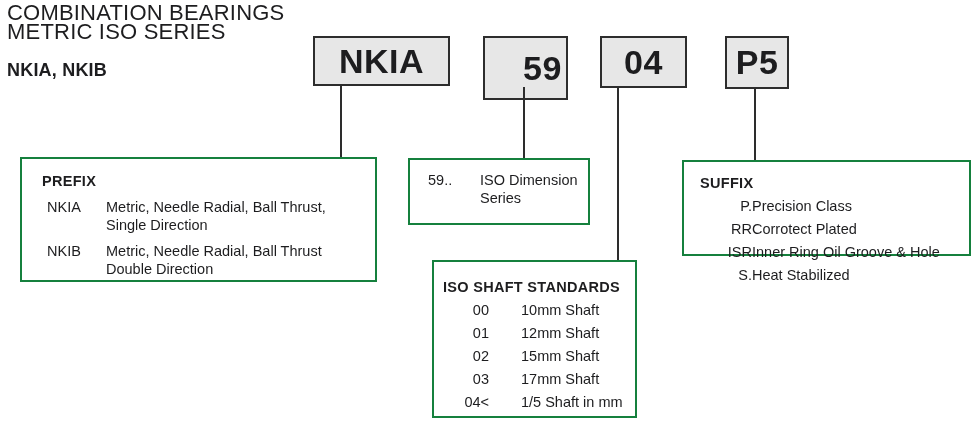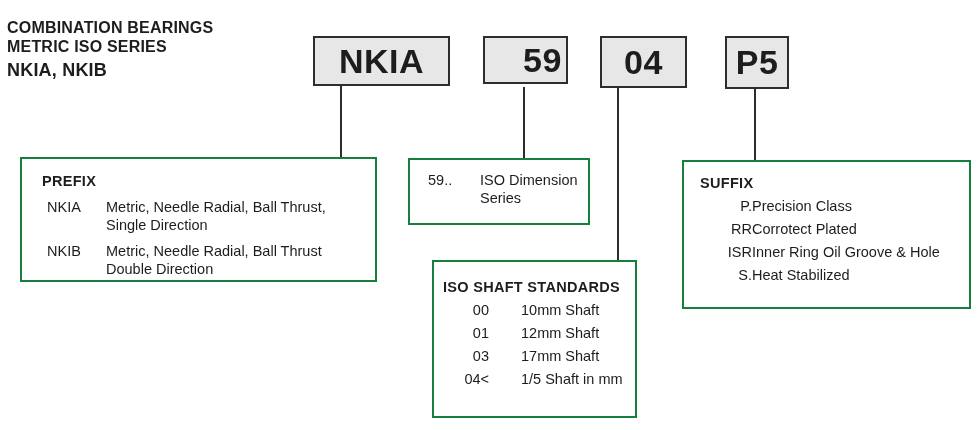--- a/index.html
+++ b/index.html
@@ -5,48 +5,48 @@
   html,body{margin:0;padding:0;background:#ffffff;}
   #canvas{
     position:relative;
     width:978px;height:430px;
     background:#ffffff;
     font-family:"Liberation Sans","DejaVu Sans",sans-serif;
     color:#1d1d1f;
     overflow:hidden;
   }
   
-  .hdr{position:absolute;left:7px;top:18px;font-size:16px;font-weight:bold;line-height:19px;letter-spacing:.2px;}
+  .hdr{position:absolute;left:7px;top:3px;font-size:22px;font-weight:normal;line-height:19px;letter-spacing:.2px;}
   .models{position:absolute;left:7px;top:60px;font-size:18px;font-weight:bold;letter-spacing:.2px;}
   
   .codebox{
     position:absolute;top:36px;height:50px;
     background:#e7e7e7;border:2px solid #2d2d2d;
     display:flex;align-items:center;justify-content:center;
     font-size:34px;font-weight:bold;letter-spacing:.5px;
     box-sizing:border-box;
   }
   #seg-nkia{left:313px;width:137px;}
-  #seg-59{left:483px;width:85px;height:48px;padding-left:34px;}
+  #seg-59{left:483px;width:85px;height:64px;padding-left:34px;}
   #seg-04{left:600px;width:87px;height:52px;}
   #seg-p5{left:725px;width:64px;height:53px;}
   
   .conn{position:absolute;width:2px;background:#2d2d2d;}
   #conn-nkia{left:340px;top:85px;height:73px;}
   #conn-59{left:523px;top:87px;height:72px;}
   #conn-04{left:617px;top:87px;height:174px;}
   #conn-p5{left:754px;top:88px;height:73px;}
   
   .panel{
     position:absolute;background:#ffffff;border:2px solid #15803d;
     box-sizing:border-box;font-size:14.5px;line-height:18px;
   }
   #panel-prefix{left:20px;top:157px;width:357px;height:125px;padding:13px 10px 0 20px;}
   #panel-dim{left:408px;top:158px;width:182px;height:67px;padding:11px 6px 0 18px;}
-  #panel-suffix{left:682px;top:160px;width:289px;height:149px;padding:12px 6px 0 16px;}
+  #panel-suffix{left:682px;top:160px;width:289px;height:96px;padding:12px 6px 0 16px;}
   #panel-shaft{left:432px;top:260px;width:205px;height:158px;padding:16px 6px 0 0;}
   .panel-title{font-weight:bold;font-size:14.5px;letter-spacing:.3px;}
   #panel-shaft .panel-title{text-align:center;}
   .row{display:flex;align-items:flex-start;}
   .code{flex:0 0 auto;}
   .desc{white-space:pre-line;}
   
   #panel-prefix .row{margin-top:8px;}
   #panel-prefix .code{width:64px;padding-left:5px;box-sizing:border-box;}
   
@@ -129,20 +129,24 @@
     <div class="panel-title">ISO SHAFT STANDARDS</div>
     <div class="row">
       <span class="code">00</span>
       <span class="desc">10mm Shaft</span>
     </div>
     <div class="row">
       <span class="code">01</span>
       <span class="desc">12mm Shaft</span>
     </div>
     <div class="row">
+      <span class="code">02</span>
+      <span class="desc">15mm Shaft</span>
+    </div>
+    <div class="row">
       <span class="code">03</span>
       <span class="desc">17mm Shaft</span>
     </div>
     <div class="row">
       <span class="code">04&lt;</span>
       <span class="desc">1/5 Shaft in mm</span>
     </div>
   </div>
 
 </div>

